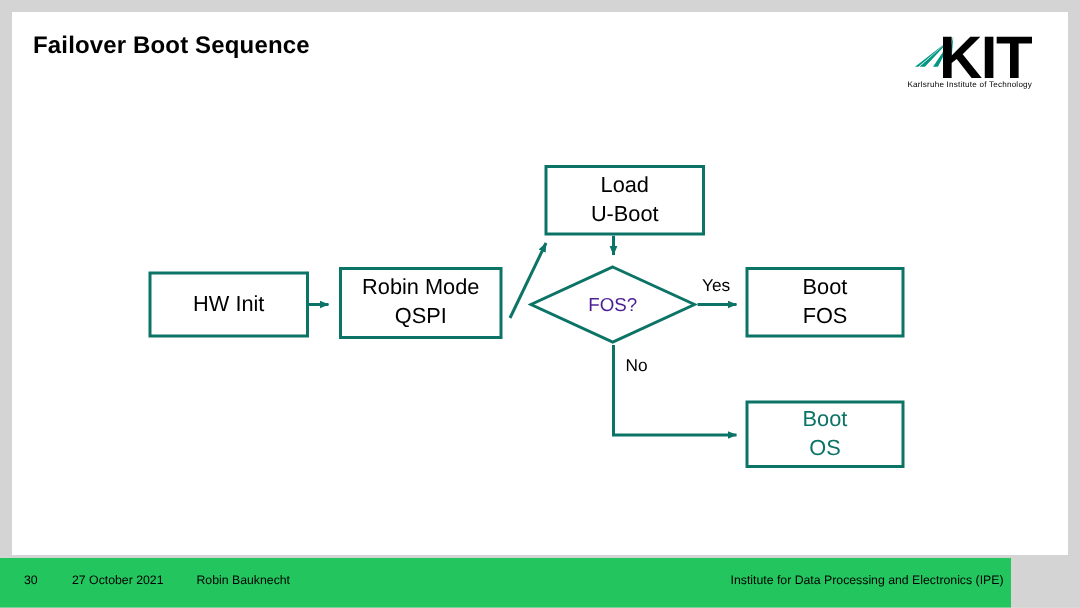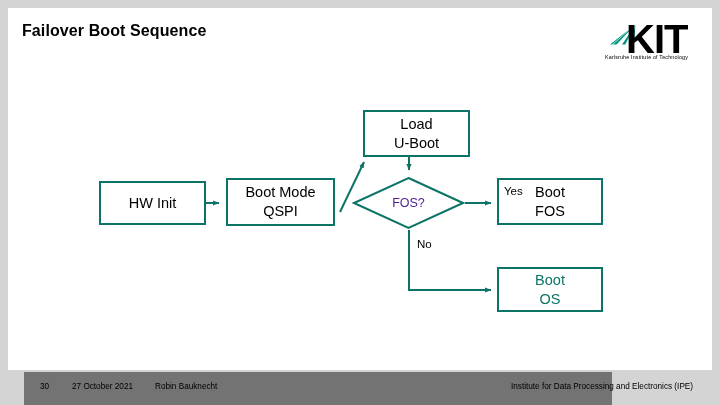--- a/index.html
+++ b/index.html
@@ -127,32 +127,31 @@
     white-space: nowrap;
   }
 
   
   .edge-label {
     position: absolute;
     font-size: 11.5px;
     color: #000000;
     white-space: nowrap;
   }
-  #edge-label-yes { left: 468px; top: 185px; margin-left: 36px; }
+  #edge-label-yes { left: 468px; top: 185px; }
   #edge-label-no  { left: 417px; top: 238px; }
 
   
   #footer {
     position: absolute;
     left: 0;
     top: 372px;
-    width: 588px;
+    width: 674px;
     height: 33px;
-    background: #737373;
-    margin-left: 24px;
+    background: #22c55e;
   }
   .footer-text {
     position: absolute;
     font-size: 8.2px;
     color: #000000;
     white-space: nowrap;
     font-family: "Liberation Sans", sans-serif;
   }
   #footer-page-number { left: 16px;  top: 10px; }
   #footer-date        { left: 48px;  top: 10px; }
@@ -211,21 +210,21 @@
     <line x1="465" y1="203" x2="491" y2="203" stroke="#0c7466" stroke-width="2" marker-end="url(#arrowhead)"></line>
 
     <polyline points="409,230 409,290 491,290" fill="none" stroke="#0c7466" stroke-width="2" marker-end="url(#arrowhead)"></polyline>
   </svg>
 
   <div class="node-box" id="node-hw-init">
     <span class="ln">HW Init</span>
   </div>
 
   <div class="node-box" id="node-boot-mode">
-    <span class="ln">Boot Mode</span>
+    <span class="ln">Robin Mode</span>
     <span class="ln">QSPI</span>
   </div>
 
   <div class="node-box" id="node-load-uboot">
     <span class="ln">Load</span>
     <span class="ln">U-Boot</span>
   </div>
 
   <div id="node-fos-decision">
     <svg width="113" height="54" viewBox="0 0 113 54">

